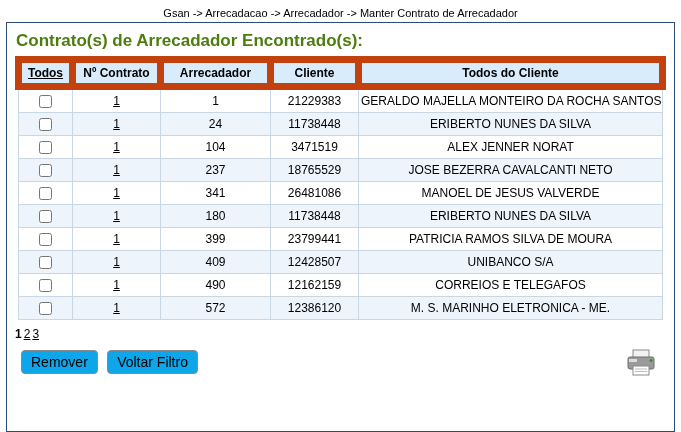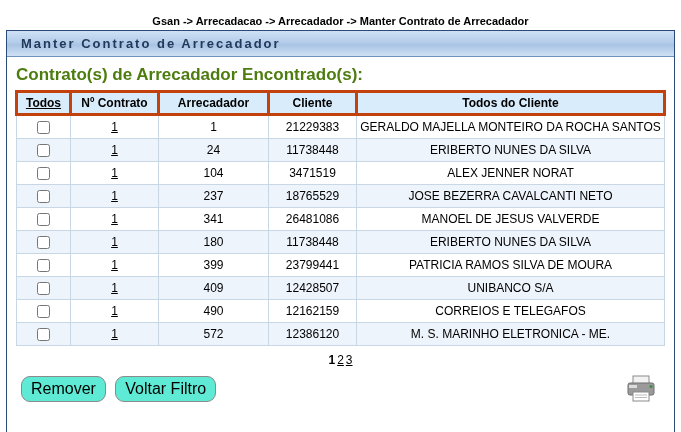--- a/index.html
+++ b/index.html
@@ -17,22 +17,21 @@
   }
 
   
   .breadcrumb-bar {
     height: 14px;
     line-height: 14px;
     text-align: center;
     font-size: 11px;
     color: #000000;
     background: #ffffff;
-    padding-top: 14px;
-    font-weight: bold;
+    padding-top: 6px;
   }
 
   
   .panel {
     margin: 2px 6px 0 6px;
     border: 1px solid #2a4a7a;
     background: #ffffff;
     box-sizing: border-box;
     width: 669px;
     height: 410px;
@@ -65,21 +64,21 @@
 
   
   table.grid {
     border-collapse: collapse;
     width: 651px;
     table-layout: fixed;
     border: 1px solid #7a7a7a;
   }
   table.grid th {
     background: #d9ecfb;
-    border: 3px solid #c2410c;
+    border: 7px solid #c2410c;
     height: 20px;
     font-size: 12px;
     font-weight: bold;
     color: #000000;
     text-align: center;
     padding: 0;
   }
   table.grid td {
     border: 1px solid #c9d7e4;
     height: 22px;
@@ -113,21 +112,20 @@
 
   input.cbx {
     width: 13px;
     height: 13px;
     margin: 0;
     vertical-align: middle;
   }
 
   
   .pager {
-    text-align: center;
     margin-top: 7px;
     font-size: 12px;
   }
   .pager .cur {
     font-weight: bold;
     color: #000000;
   }
   .pager a {
     color: #000000;
     text-decoration: underline;
@@ -137,45 +135,44 @@
 
   
   .footer {
     margin-top: 9px;
     padding-left: 6px;
     position: relative;
     height: 40px;
   }
   button.btn {
     font-family: "Liberation Sans", sans-serif;
-    font-size: 16px;
+    font-size: 14px;
     padding: 3px 9px;
-    background: #5eead4;
+    background: #0ea5e9;
     border: 1px solid #8a8a8a;
-    border-radius: 9px;
+    border-radius: 4px;
     cursor: pointer;
     color: #000000;
   }
 
   .printer {
     position: absolute;
     right: 8px;
     top: -2px;
     width: 34px;
     height: 30px;
   }
 </style>
 </head>
 <body>
 
 <div class="breadcrumb-bar">Gsan -&gt; Arrecadacao -&gt; Arrecadador -&gt; Manter Contrato de Arrecadador</div>
 
 <div class="panel">
 
-  <div class="panel-title">Manter Contrato de Arrecadador</div>
 
   <div class="panel-body">
 
     <div class="subtitle">Contrato(s) de Arrecadador Encontrado(s):</div>
 
     <table class="grid">
       <colgroup>
         <col class="col-todos">
         <col class="col-contrato">
         <col class="col-arrec">

